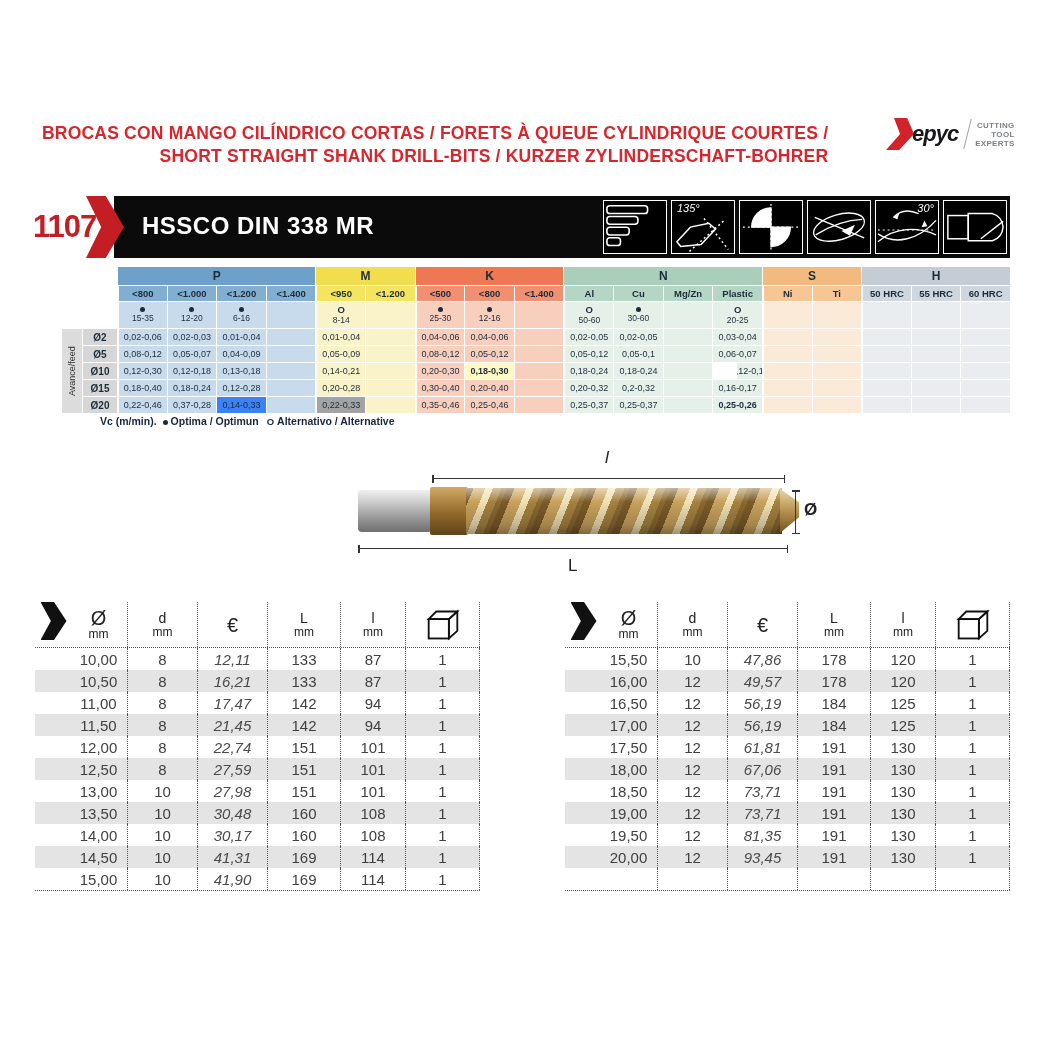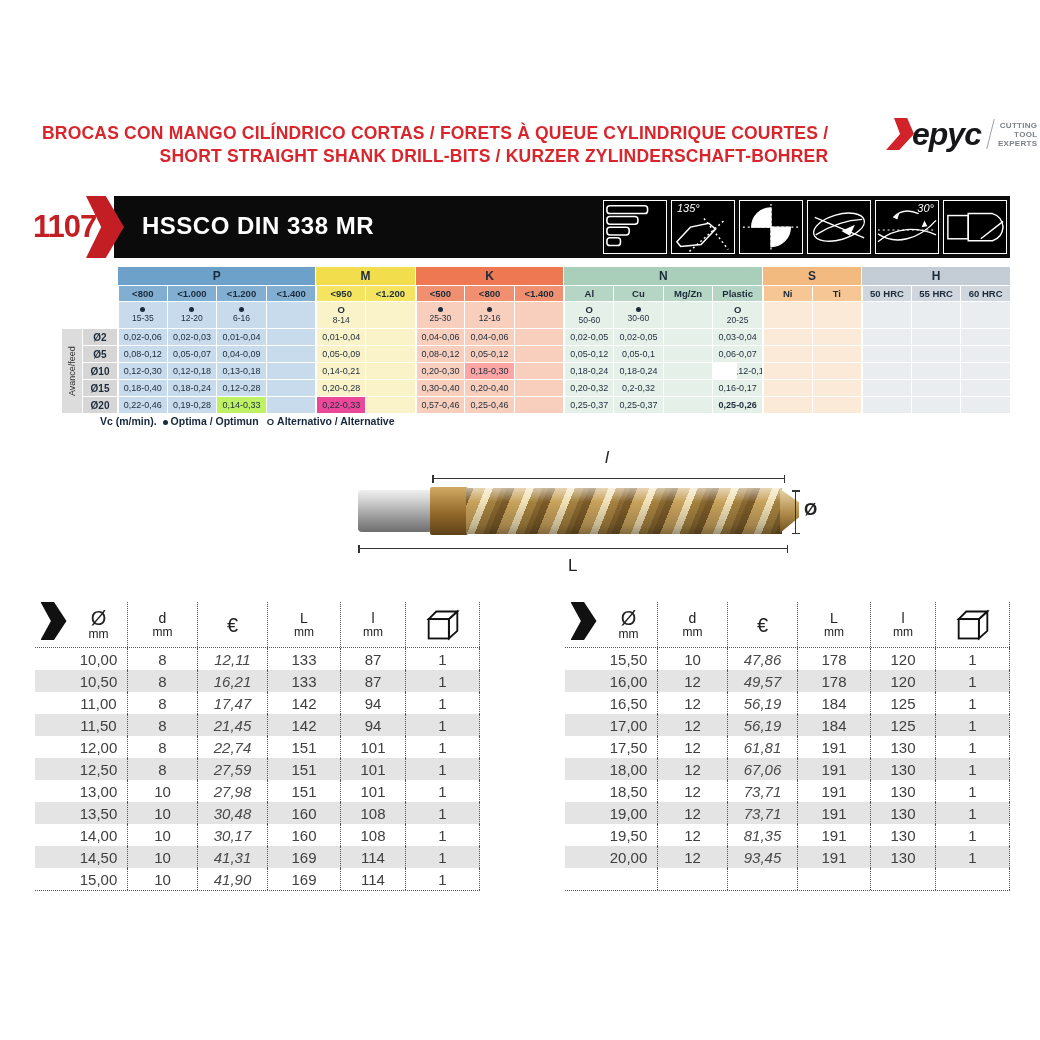--- a/index.html
+++ b/index.html
@@ -6,21 +6,21 @@
   html,body { background:#fff; }
   body { font-family:"Liberation Sans", sans-serif; }
   #page { position:relative; width:1040px; height:1040px; background:#fff; overflow:hidden;text-align:right; }
 
   
   #title-block { position:absolute; left:42px; top:122px; color:#d8262c; font-weight:bold;
                  font-size:17.5px; line-height:23px; letter-spacing:.2px; }
   #logo { position:absolute; left:890px; top:112px; width:148px; height:44px; display:flex; align-items:center; }
   .logo-chevron { width:24px; height:32px; background:#d2232a; transform:skewX(-14deg);
                   clip-path:polygon(0 0,55% 0,100% 50%,55% 100%,0 100%,42% 50%); margin-right:-2px; }
-  .logo-brand { font-size:32px; font-weight:bold; font-style:italic; color:#17171a; letter-spacing:-1px; }
+  .logo-brand { font-size:22px; font-weight:bold; font-style:italic; color:#17171a; letter-spacing:-1px; }
   .logo-div { width:1px; height:30px; background:#9aa0a6; transform:skewX(-14deg); margin:0 7px 0 9px; }
   .logo-tag { color:#7d8287; font-size:8px; font-weight:bold; line-height:9px; letter-spacing:.3px; }
 
   
   #band { position:absolute; left:0; top:196px; width:1040px; height:62px; }
   #band-code { position:absolute; left:33px; top:13px; font-size:31px; font-weight:bold; color:#c41e25; letter-spacing:-1px; }
   #band-chevron { position:absolute; left:86px; top:0; width:38px; height:62px; background:#c41e25;
                   clip-path:polygon(0 0,52% 0,100% 50%,52% 100%,0 100%,40% 50%); z-index:2; }
   #band-bar { position:absolute; left:114px; top:0; width:896px; height:62px; background:#0b0b0b; }
   #band-title { position:absolute; left:28px; top:16px; color:#fff; font-size:24px; font-weight:bold; letter-spacing:.5px; }
@@ -190,75 +190,75 @@
       <div class="pt-cell " style="background: rgb(200, 219, 236); grid-area: 8 / 3; border-left: 1px solid rgb(255, 255, 255);">0,22-0,46</div>
       <div class="pt-cell pt-sub" style="background: rgb(130, 174, 210); grid-area: 2 / 4;">&lt;1.000</div>
       <div class="pt-cell pt-symwrap" style="background: rgb(200, 219, 236); grid-area: 3 / 4;">
         <span class="sym-dot"></span>
         <span class="pt-vc">12-20</span>
       </div>
       <div class="pt-cell " style="background: rgb(200, 219, 236); grid-area: 4 / 4;">0,02-0,03</div>
       <div class="pt-cell " style="background: rgb(200, 219, 236); grid-area: 5 / 4;">0,05-0,07</div>
       <div class="pt-cell " style="background: rgb(200, 219, 236); grid-area: 6 / 4;">0,12-0,18</div>
       <div class="pt-cell " style="background: rgb(200, 219, 236); grid-area: 7 / 4;">0,18-0,24</div>
-      <div class="pt-cell " style="background: rgb(200, 219, 236); grid-area: 8 / 4;">0,19-0,28</div>
+      <div class="pt-cell " style="background: rgb(200, 219, 236); grid-area: 8 / 4;">0,37-0,28</div>
       <div class="pt-cell pt-sub" style="background: rgb(130, 174, 210); grid-area: 2 / 5;">&lt;1.200</div>
       <div class="pt-cell pt-symwrap" style="background: rgb(200, 219, 236); grid-area: 3 / 5;">
         <span class="sym-dot"></span>
         <span class="pt-vc">6-16</span>
       </div>
       <div class="pt-cell " style="background: rgb(200, 219, 236); grid-area: 4 / 5;">0,01-0,04</div>
       <div class="pt-cell " style="background: rgb(200, 219, 236); grid-area: 5 / 5;">0,04-0,09</div>
       <div class="pt-cell " style="background: rgb(200, 219, 236); grid-area: 6 / 5;">0,13-0,18</div>
       <div class="pt-cell " style="background: rgb(200, 219, 236); grid-area: 7 / 5;">0,12-0,28</div>
-      <div class="pt-cell " style="background: #bef264; grid-area: 8 / 5;">0,14-0,33</div>
+      <div class="pt-cell " style="background: #3b82f6; grid-area: 8 / 5;">0,14-0,33</div>
       <div class="pt-cell pt-sub" style="background: rgb(130, 174, 210); grid-area: 2 / 6;">&lt;1.400</div>
       <div class="pt-cell pt-symwrap" style="background: rgb(200, 219, 236); grid-area: 3 / 6;"></div>
       <div class="pt-cell " style="background: rgb(200, 219, 236); grid-area: 4 / 6;"></div>
       <div class="pt-cell " style="background: rgb(200, 219, 236); grid-area: 5 / 6;"></div>
       <div class="pt-cell " style="background: rgb(200, 219, 236); grid-area: 6 / 6;"></div>
       <div class="pt-cell " style="background: rgb(200, 219, 236); grid-area: 7 / 6;"></div>
       <div class="pt-cell " style="background: rgb(200, 219, 236); grid-area: 8 / 6;"></div>
       <div class="pt-cell pt-head" style="background: rgb(242, 222, 77); grid-area: 1 / 7 / auto / 9;">M</div>
       <div class="pt-cell pt-sub" style="background: rgb(244, 228, 95); grid-area: 2 / 7; border-left: 1px solid rgb(255, 255, 255);">&lt;950</div>
       <div class="pt-cell pt-symwrap" style="background: rgb(250, 243, 201); grid-area: 3 / 7; border-left: 1px solid rgb(255, 255, 255);">
         <span class="sym-circle">O</span>
         <span class="pt-vc">8-14</span>
       </div>
       <div class="pt-cell " style="background: rgb(250, 243, 201); grid-area: 4 / 7; border-left: 1px solid rgb(255, 255, 255);">0,01-0,04</div>
       <div class="pt-cell " style="background: rgb(250, 243, 201); grid-area: 5 / 7; border-left: 1px solid rgb(255, 255, 255);">0,05-0,09</div>
       <div class="pt-cell " style="background: rgb(250, 243, 201); grid-area: 6 / 7; border-left: 1px solid rgb(255, 255, 255);">0,14-0,21</div>
       <div class="pt-cell " style="background: rgb(250, 243, 201); grid-area: 7 / 7; border-left: 1px solid rgb(255, 255, 255);">0,20-0,28</div>
-      <div class="pt-cell " style="background: #ec4899; grid-area: 8 / 7; border-left: 1px solid rgb(255, 255, 255);">0,22-0,33</div>
+      <div class="pt-cell " style="background: #a3a3a3; grid-area: 8 / 7; border-left: 1px solid rgb(255, 255, 255);">0,22-0,33</div>
       <div class="pt-cell pt-sub" style="background: rgb(244, 228, 95); grid-area: 2 / 8;">&lt;1.200</div>
       <div class="pt-cell pt-symwrap" style="background: rgb(250, 243, 201); grid-area: 3 / 8;"></div>
       <div class="pt-cell " style="background: rgb(250, 243, 201); grid-area: 4 / 8;"></div>
       <div class="pt-cell " style="background: rgb(250, 243, 201); grid-area: 5 / 8;"></div>
       <div class="pt-cell " style="background: rgb(250, 243, 201); grid-area: 6 / 8;"></div>
       <div class="pt-cell " style="background: rgb(250, 243, 201); grid-area: 7 / 8;"></div>
       <div class="pt-cell " style="background: rgb(250, 243, 201); grid-area: 8 / 8;"></div>
       <div class="pt-cell pt-head" style="background: rgb(238, 120, 82); grid-area: 1 / 9 / auto / 12;">K</div>
       <div class="pt-cell pt-sub" style="background: rgb(241, 144, 112); grid-area: 2 / 9; border-left: 1px solid rgb(255, 255, 255);">&lt;500</div>
       <div class="pt-cell pt-symwrap" style="background: rgb(248, 206, 189); grid-area: 3 / 9; border-left: 1px solid rgb(255, 255, 255);">
         <span class="sym-dot"></span>
         <span class="pt-vc">25-30</span>
       </div>
       <div class="pt-cell " style="background: rgb(248, 206, 189); grid-area: 4 / 9; border-left: 1px solid rgb(255, 255, 255);">0,04-0,06</div>
       <div class="pt-cell " style="background: rgb(248, 206, 189); grid-area: 5 / 9; border-left: 1px solid rgb(255, 255, 255);">0,08-0,12</div>
       <div class="pt-cell " style="background: rgb(248, 206, 189); grid-area: 6 / 9; border-left: 1px solid rgb(255, 255, 255);">0,20-0,30</div>
       <div class="pt-cell " style="background: rgb(248, 206, 189); grid-area: 7 / 9; border-left: 1px solid rgb(255, 255, 255);">0,30-0,40</div>
-      <div class="pt-cell " style="background: rgb(248, 206, 189); grid-area: 8 / 9; border-left: 1px solid rgb(255, 255, 255);">0,57-0,46</div>
+      <div class="pt-cell " style="background: rgb(248, 206, 189); grid-area: 8 / 9; border-left: 1px solid rgb(255, 255, 255);">0,35-0,46</div>
       <div class="pt-cell pt-sub" style="background: rgb(241, 144, 112); grid-area: 2 / 10;">&lt;800</div>
       <div class="pt-cell pt-symwrap" style="background: rgb(248, 206, 189); grid-area: 3 / 10;">
         <span class="sym-dot"></span>
         <span class="pt-vc">12-16</span>
       </div>
       <div class="pt-cell " style="background: rgb(248, 206, 189); grid-area: 4 / 10;">0,04-0,06</div>
       <div class="pt-cell " style="background: rgb(248, 206, 189); grid-area: 5 / 10;">0,05-0,12</div>
-      <div class="pt-cell " style="background: #fca5a5; grid-area: 6 / 10;">0,18-0,30</div>
+      <div class="pt-cell " style="background: #fef9c3; grid-area: 6 / 10; font-weight: bold;">0,18-0,30</div>
       <div class="pt-cell " style="background: rgb(248, 206, 189); grid-area: 7 / 10;">0,20-0,40</div>
       <div class="pt-cell " style="background: rgb(248, 206, 189); grid-area: 8 / 10;">0,25-0,46</div>
       <div class="pt-cell pt-sub" style="background: rgb(241, 144, 112); grid-area: 2 / 11;">&lt;1.400</div>
       <div class="pt-cell pt-symwrap" style="background: rgb(248, 206, 189); grid-area: 3 / 11;"></div>
       <div class="pt-cell " style="background: rgb(248, 206, 189); grid-area: 4 / 11;"></div>
       <div class="pt-cell " style="background: rgb(248, 206, 189); grid-area: 5 / 11;"></div>
       <div class="pt-cell " style="background: rgb(248, 206, 189); grid-area: 6 / 11;"></div>
       <div class="pt-cell " style="background: rgb(248, 206, 189); grid-area: 7 / 11;"></div>
       <div class="pt-cell " style="background: rgb(248, 206, 189); grid-area: 8 / 11;"></div>
       <div class="pt-cell pt-head" style="background: rgb(169, 207, 187); grid-area: 1 / 12 / auto / 16;">N</div>

